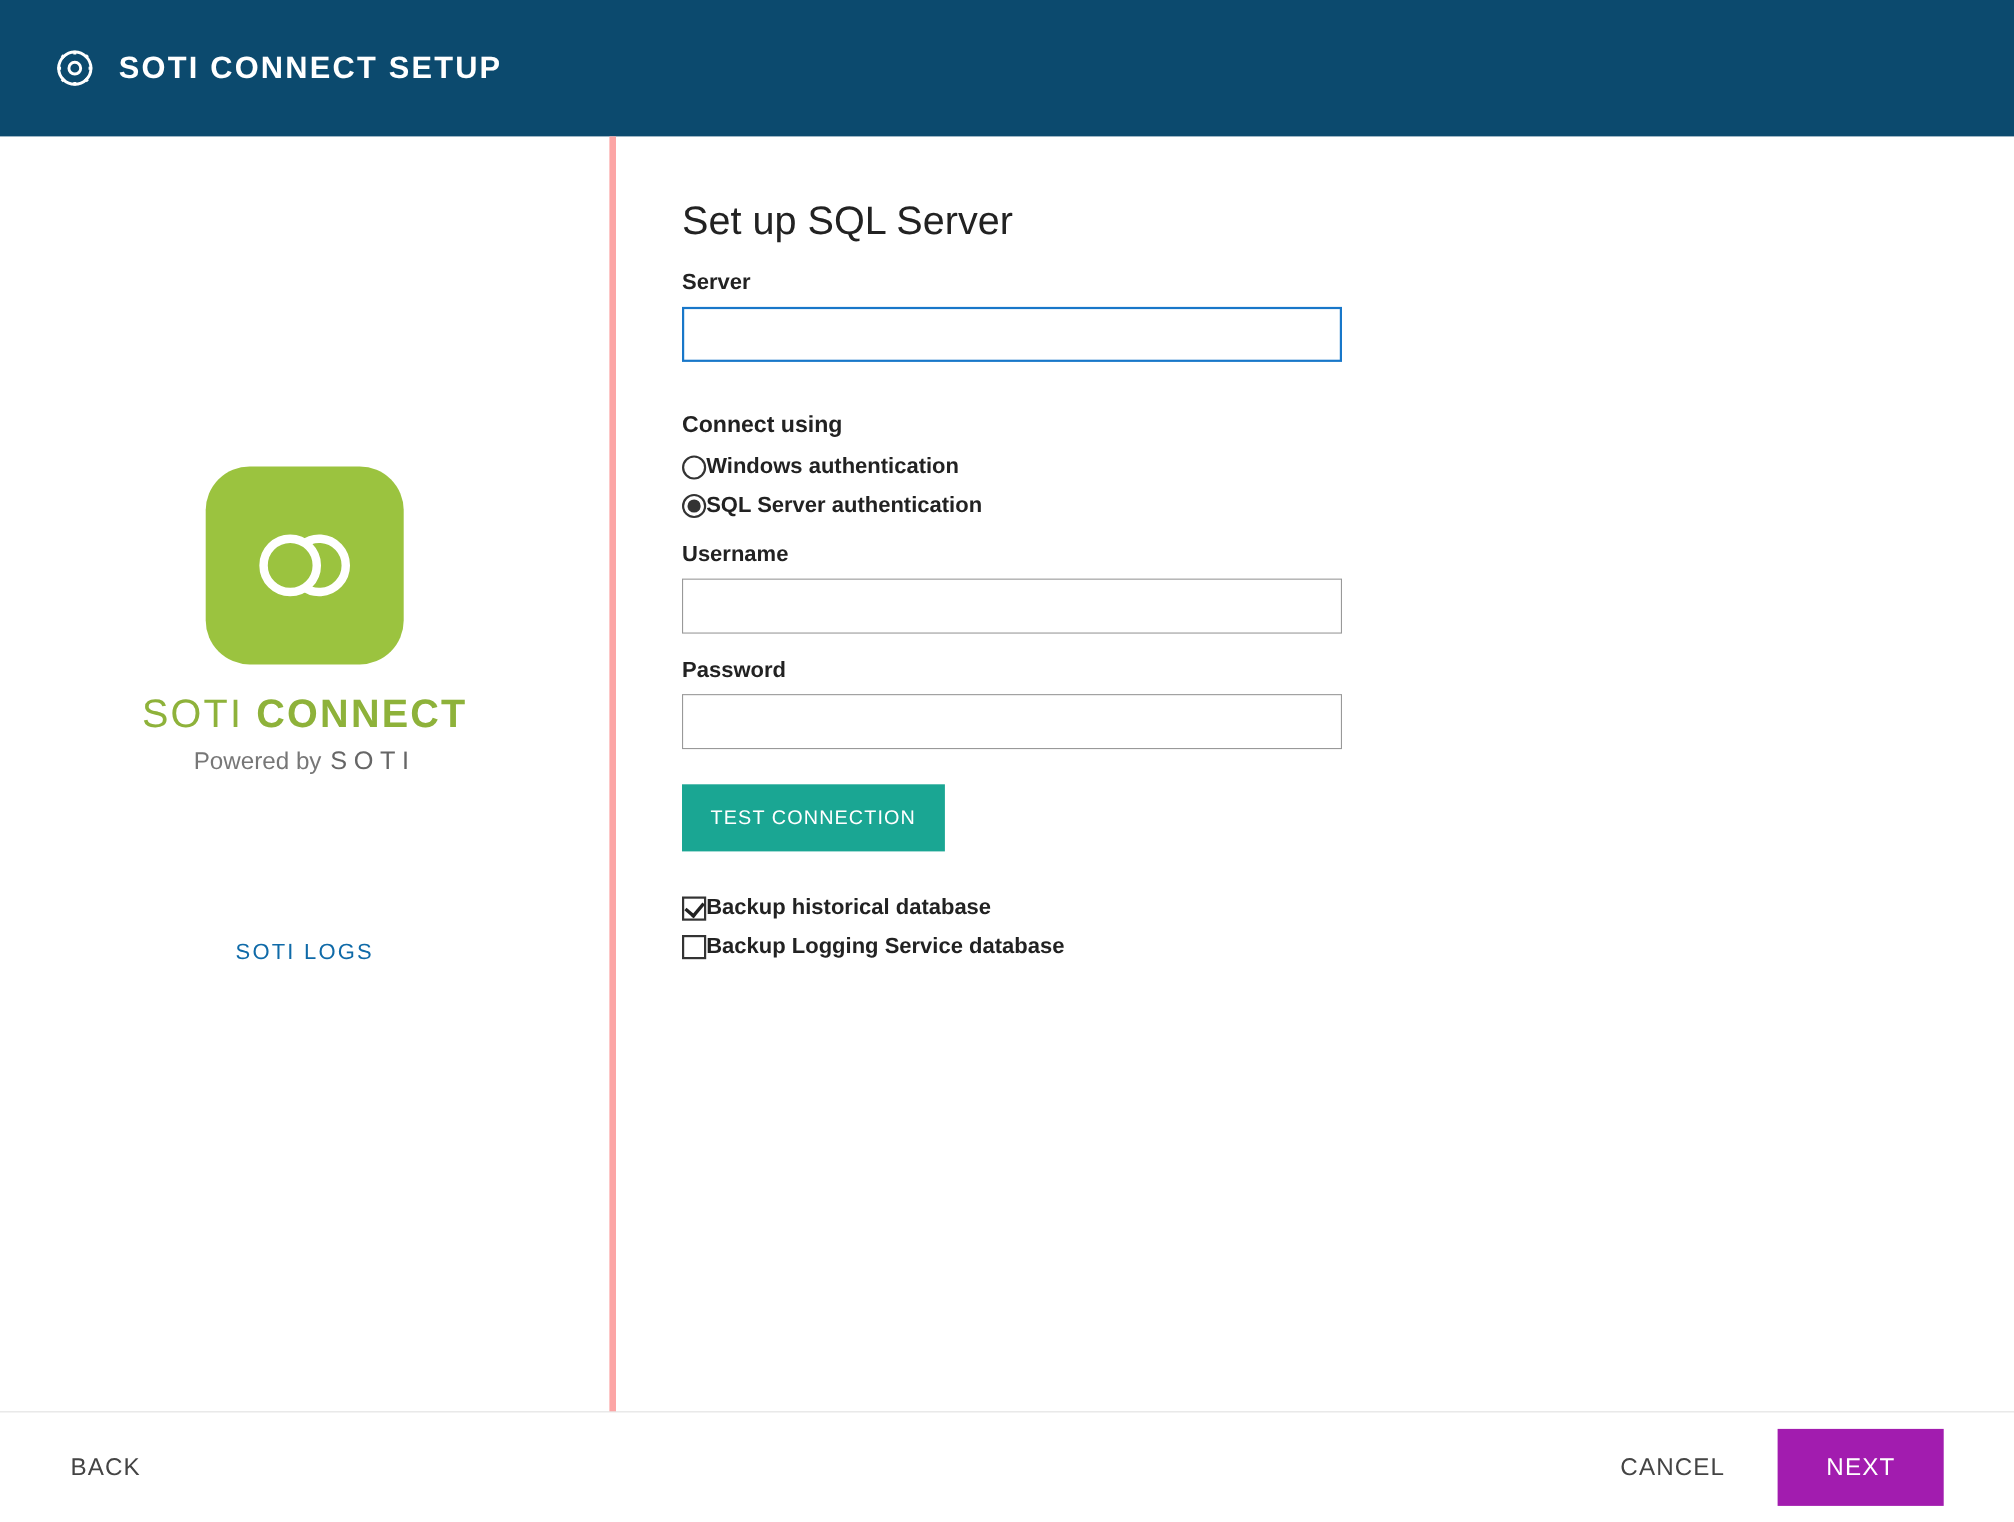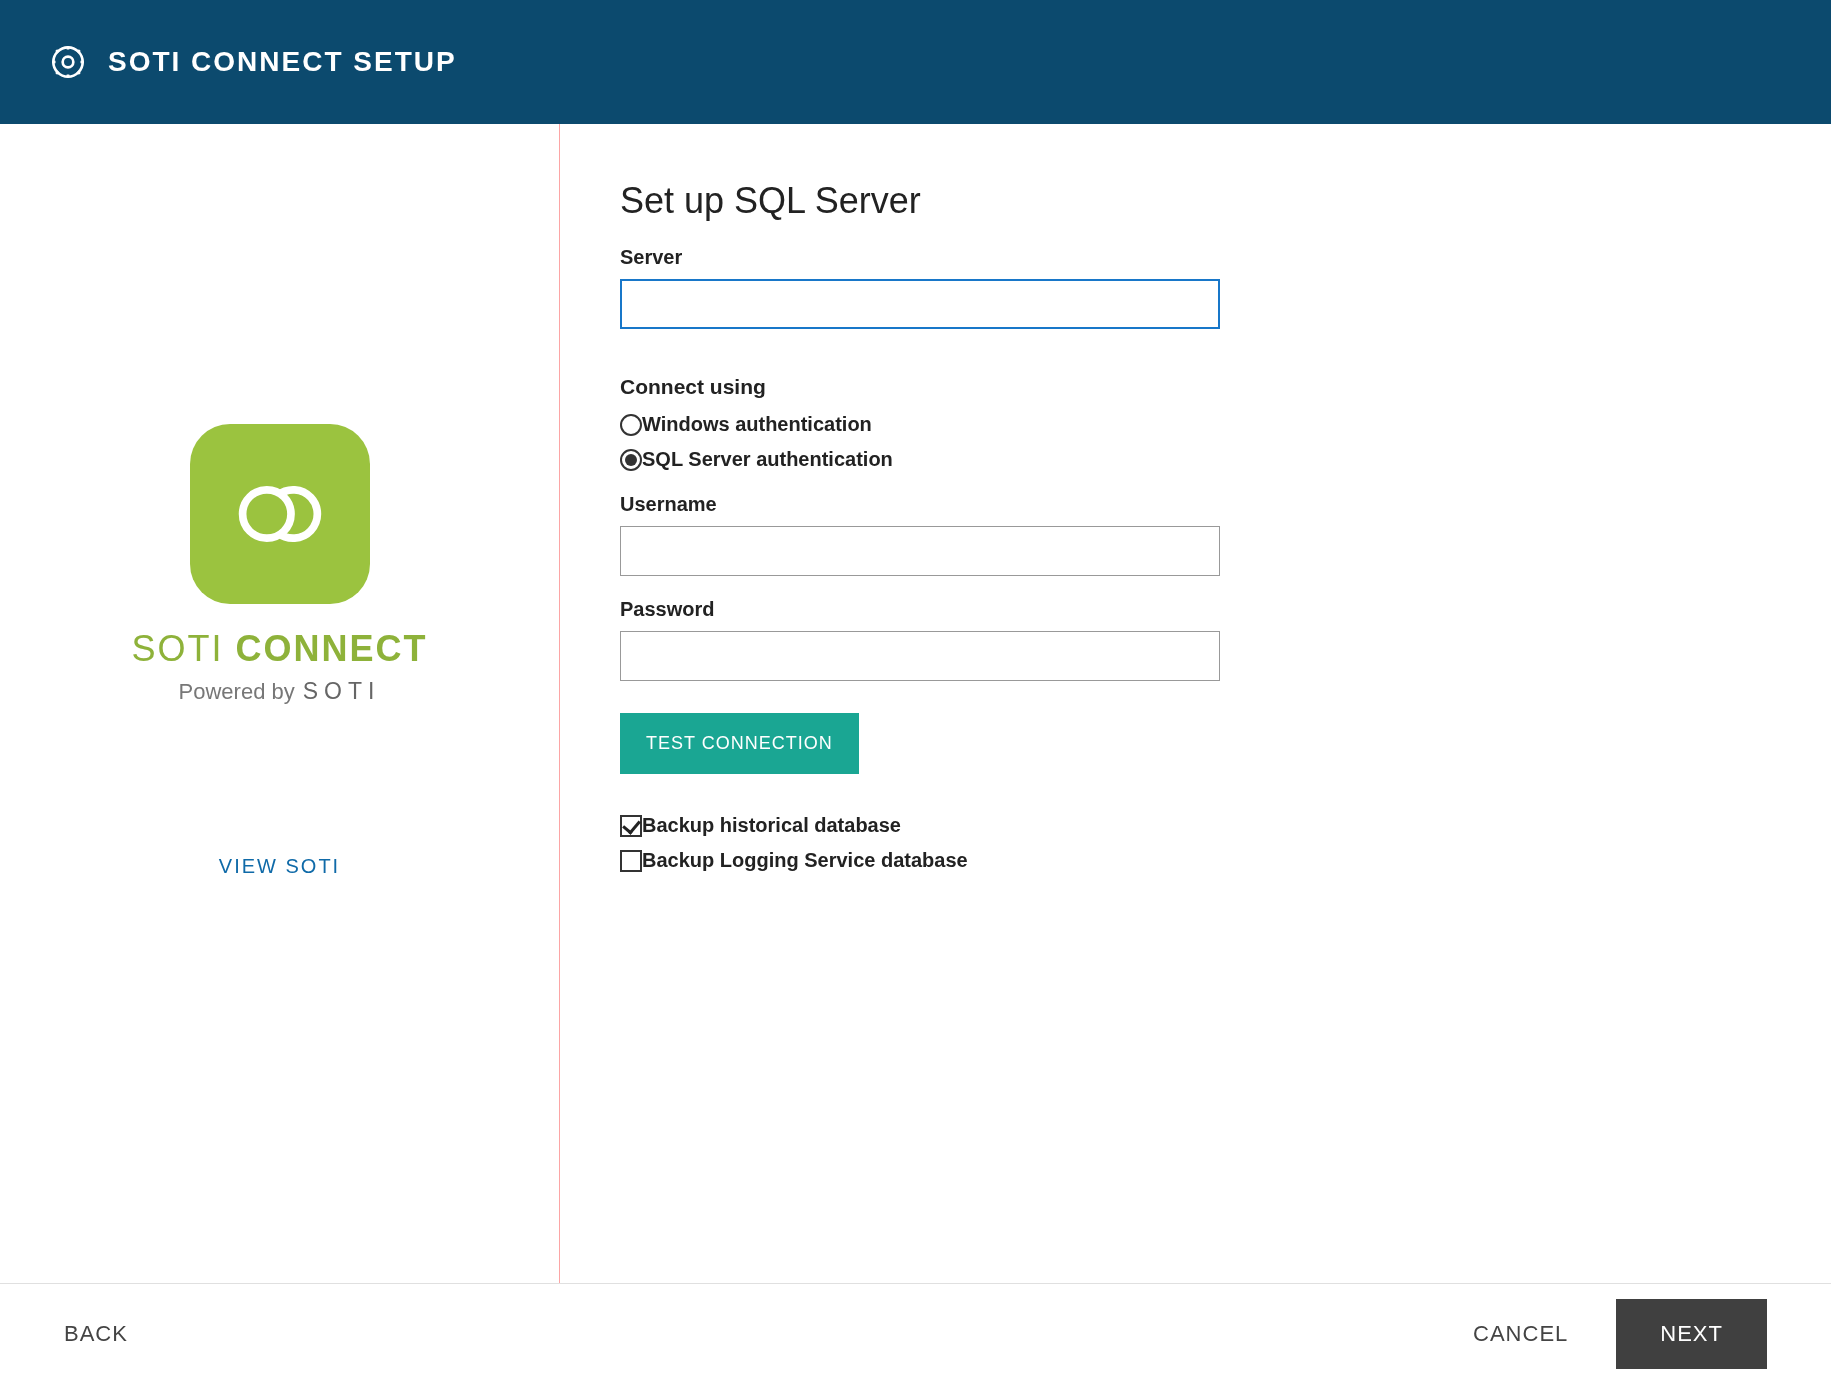--- a/index.html
+++ b/index.html
@@ -32,21 +32,21 @@
 
   
   .main {
     flex: 1;
     display: flex;
     min-height: 0;
     border-bottom: 1px solid #e0e0e0;
   }
   .sidebar {
     width: 560px;
-    border-right: 1px solid #fca5a5;
+    border-right: 6px solid #fca5a5;
     display: flex;
     flex-direction: column;
     align-items: center;
     padding-top: 300px;
   }
   .logo-wrap {
     display: flex;
     flex-direction: column;
     align-items: center;
   }
@@ -200,21 +200,21 @@
   .footer-btn {
     font-size: 22px;
     letter-spacing: 1px;
     color: #444;
     background: none;
     border: none;
     cursor: pointer;
     font-weight: 400;
   }
   .footer-btn.primary {
-    background: #404040;
+    background: #a21caf;
     color: #fff;
     padding: 22px 44px;
   }
 </style>
 </head>
 <body>
 
 <div class="header">
   <span class="gear-icon">
     <svg width="40" height="40" viewBox="0 0 24 24" fill="none" stroke="#fff" stroke-width="1.6">
@@ -238,21 +238,21 @@
       </div>
       <div class="logo-text">
         <span>SOTI</span>
         <b>CONNECT</b>
       </div>
       <div class="powered">
         <span>Powered by</span>
         <span class="soti">SOTI</span>
       </div>
     </div>
-    <div class="viewlogs">VIEW SOTI</div>
+    <div class="viewlogs">SOTI LOGS</div>
   </div>
 
   <div class="content">
     <h1 class="page-title">Set up SQL Server</h1>
 
     <div class="field-block">
       <label class="field-label">Server</label>
       <input class="text-input focused" type="text" value="" style="">
     </div>
 

